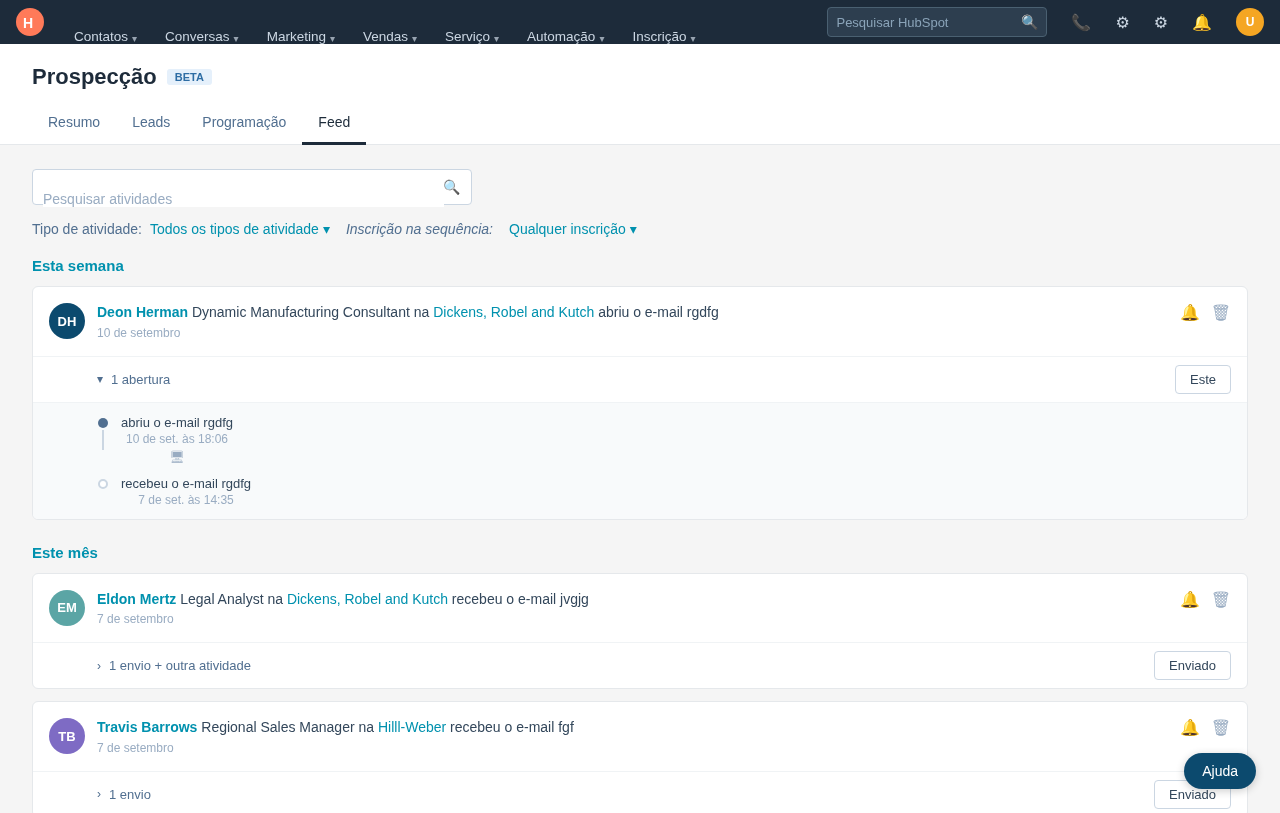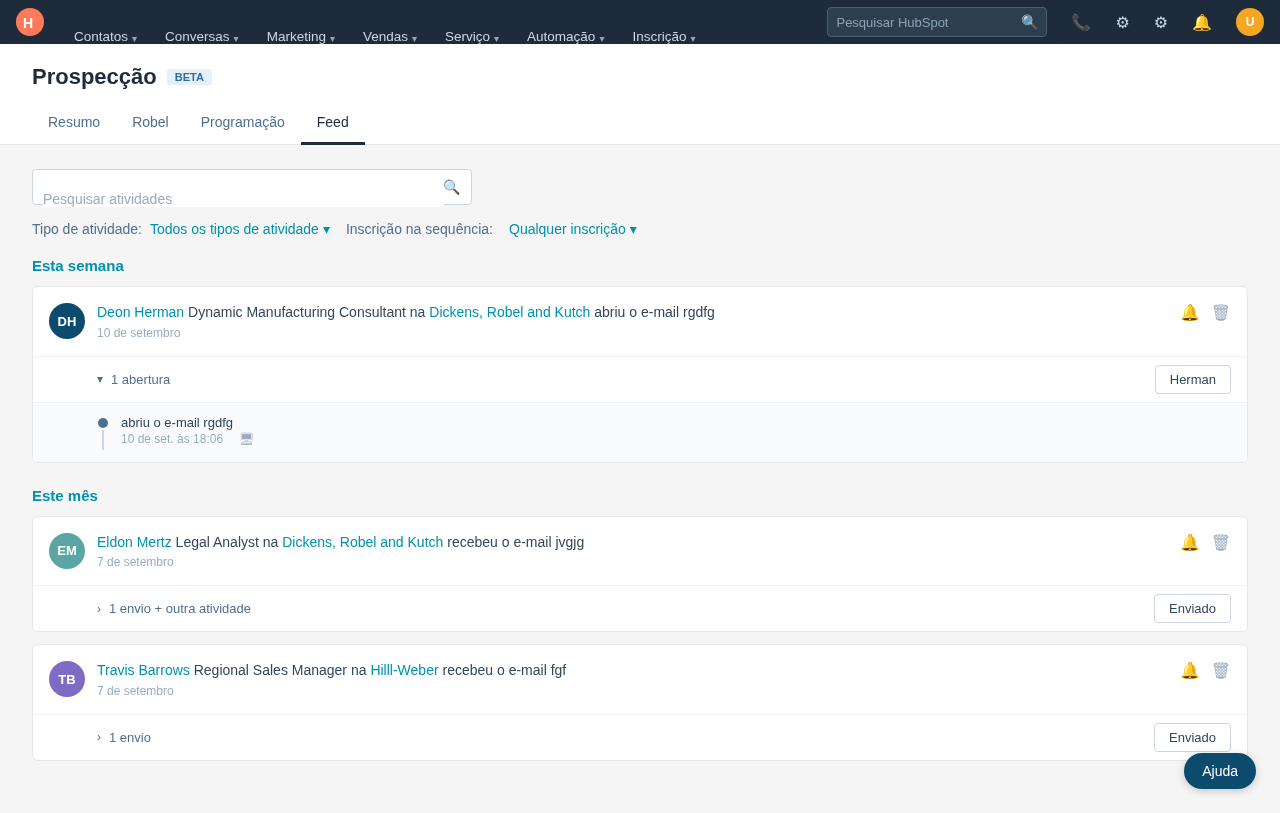--- a/index.html
+++ b/index.html
@@ -111,21 +111,21 @@
     .filters { display: flex; align-items: center; gap: 8px; margin-bottom: 20px; font-size: 14px; }
     .filter-label { color: #516f90; }
     .filter-dropdown {
       color: #0091ae;
       font-weight: 500;
       cursor: pointer;
       display: flex;
       align-items: center;
       gap: 4px;
     }
-    .filter-sep { color: #516f90; margin: 0 8px; }
+    .filter-sep { color: #516f90; margin: 0 8px; font-style: italic; }
 
     
     .section-header {
       font-size: 15px;
       font-weight: 700;
       color: #0091ae;
       margin-bottom: 12px;
     }
 
     
@@ -149,21 +149,21 @@
       display: flex;
       align-items: center;
       justify-content: center;
       font-size: 13px;
       font-weight: 700;
       color: #fff;
       flex-shrink: 0;
     }
     .card-info { flex: 1; }
     .card-title { font-size: 14px; color: #33475b; line-height: 1.4; }
-    .card-title .contact-name { color: #0091ae; font-weight: 400; cursor: pointer; }
+    .card-title .contact-name { color: #0091ae; font-weight: 700; cursor: pointer; }
     .card-title .company-name { color: #0091ae; font-weight: 400; cursor: pointer; }
     .card-date { color: #99acc2; font-size: 12px; margin-top: 3px; }
     .card-actions { display: flex; align-items: center; gap: 10px; }
     .icon-btn { color: #99acc2; cursor: pointer; font-size: 16px; }
 
     
     .expand-row {
       display: flex;
       align-items: center;
       justify-content: space-between;
@@ -189,21 +189,21 @@
       background: #f8fafb;
       border-top: 1px solid #f0f3f5;
     }
     .timeline-item { display: flex; align-items: flex-start; gap: 12px; position: relative; padding-bottom: 12px; }
     .timeline-item:last-child { padding-bottom: 0; }
     .timeline-dot-area { display: flex; flex-direction: column; align-items: center; width: 12px; margin-top: 3px; }
     .timeline-dot-filled { width: 10px; height: 10px; border-radius: 50%; background: #516f90; flex-shrink: 0; }
     .timeline-dot-empty { width: 10px; height: 10px; border-radius: 50%; border: 2px solid #cbd6e2; flex-shrink: 0; background: #fff; }
     .timeline-line { width: 2px; background: #cbd6e2; flex: 1; min-height: 20px; margin-top: 2px; }
     .timeline-content .tl-text { font-size: 13px; color: #33475b; }
-    .timeline-content .tl-date { font-size: 12px; color: #99acc2; margin-top: 2px; display: flex; align-items: center; gap: 16px; }
+    .timeline-content .tl-date { font-size: 12px; color: #99acc2; margin-top: 2px; display: flex; align-items: center; gap: 4px; flex-direction: column; }
 
     .section-block { margin-bottom: 24px; }
 
     
     .help-btn {
       position: fixed;
       bottom: 24px;
       right: 24px;
       background: #0c4a6e;
       color: #fff;
@@ -270,21 +270,21 @@
   </div>
 </nav>
 
 <div class="page-header">
   <div class="page-title-row">
     <h1 class="page-title">Prospecção</h1>
     <span class="beta-badge">BETA</span>
   </div>
   <div class="tabs">
     <div class="tab">Resumo</div>
-    <div class="tab">Robel</div>
+    <div class="tab">Leads</div>
     <div class="tab">Programação</div>
     <div class="tab active">Feed</div>
   </div>
 </div>
 
 <div class="main-content">
 
   <div class="activity-search">
     <input type="text" placeholder="Pesquisar atividades" style="">
     <span class="search-btn">🔍</span>
@@ -321,35 +321,44 @@
         <div class="card-actions">
           <span class="icon-btn">🔔</span>
           <span class="icon-btn">🗑</span>
         </div>
       </div>
       <div class="expand-row">
         <div class="expand-left">
           <span class="chevron-icon">▾</span>
           <span>1 abertura</span>
         </div>
-        <button class="open-btn">Herman</button>
+        <button class="open-btn">Este</button>
       </div>
 
       <div class="timeline">
         <div class="timeline-item">
           <div class="timeline-dot-area">
             <div class="timeline-dot-filled"></div>
             <div class="timeline-line"></div>
           </div>
           <div class="timeline-content">
             <div class="tl-text">abriu o e-mail rgdfg</div>
             <div class="tl-date">
               <span>10 de set. às 18:06</span>
               <span>🖥</span>
             </div>
+          </div>
+        </div>
+        <div class="timeline-item">
+          <div class="timeline-dot-area">
+            <div class="timeline-dot-empty"></div>
+          </div>
+          <div class="timeline-content">
+            <div class="tl-text">recebeu o e-mail rgdfg</div>
+            <div class="tl-date">7 de set. às 14:35</div>
           </div>
         </div>
       </div>
     </div>
   </div>
 
   <div class="section-block">
     <div class="section-header">Este mês</div>
 
     <div class="activity-card">

